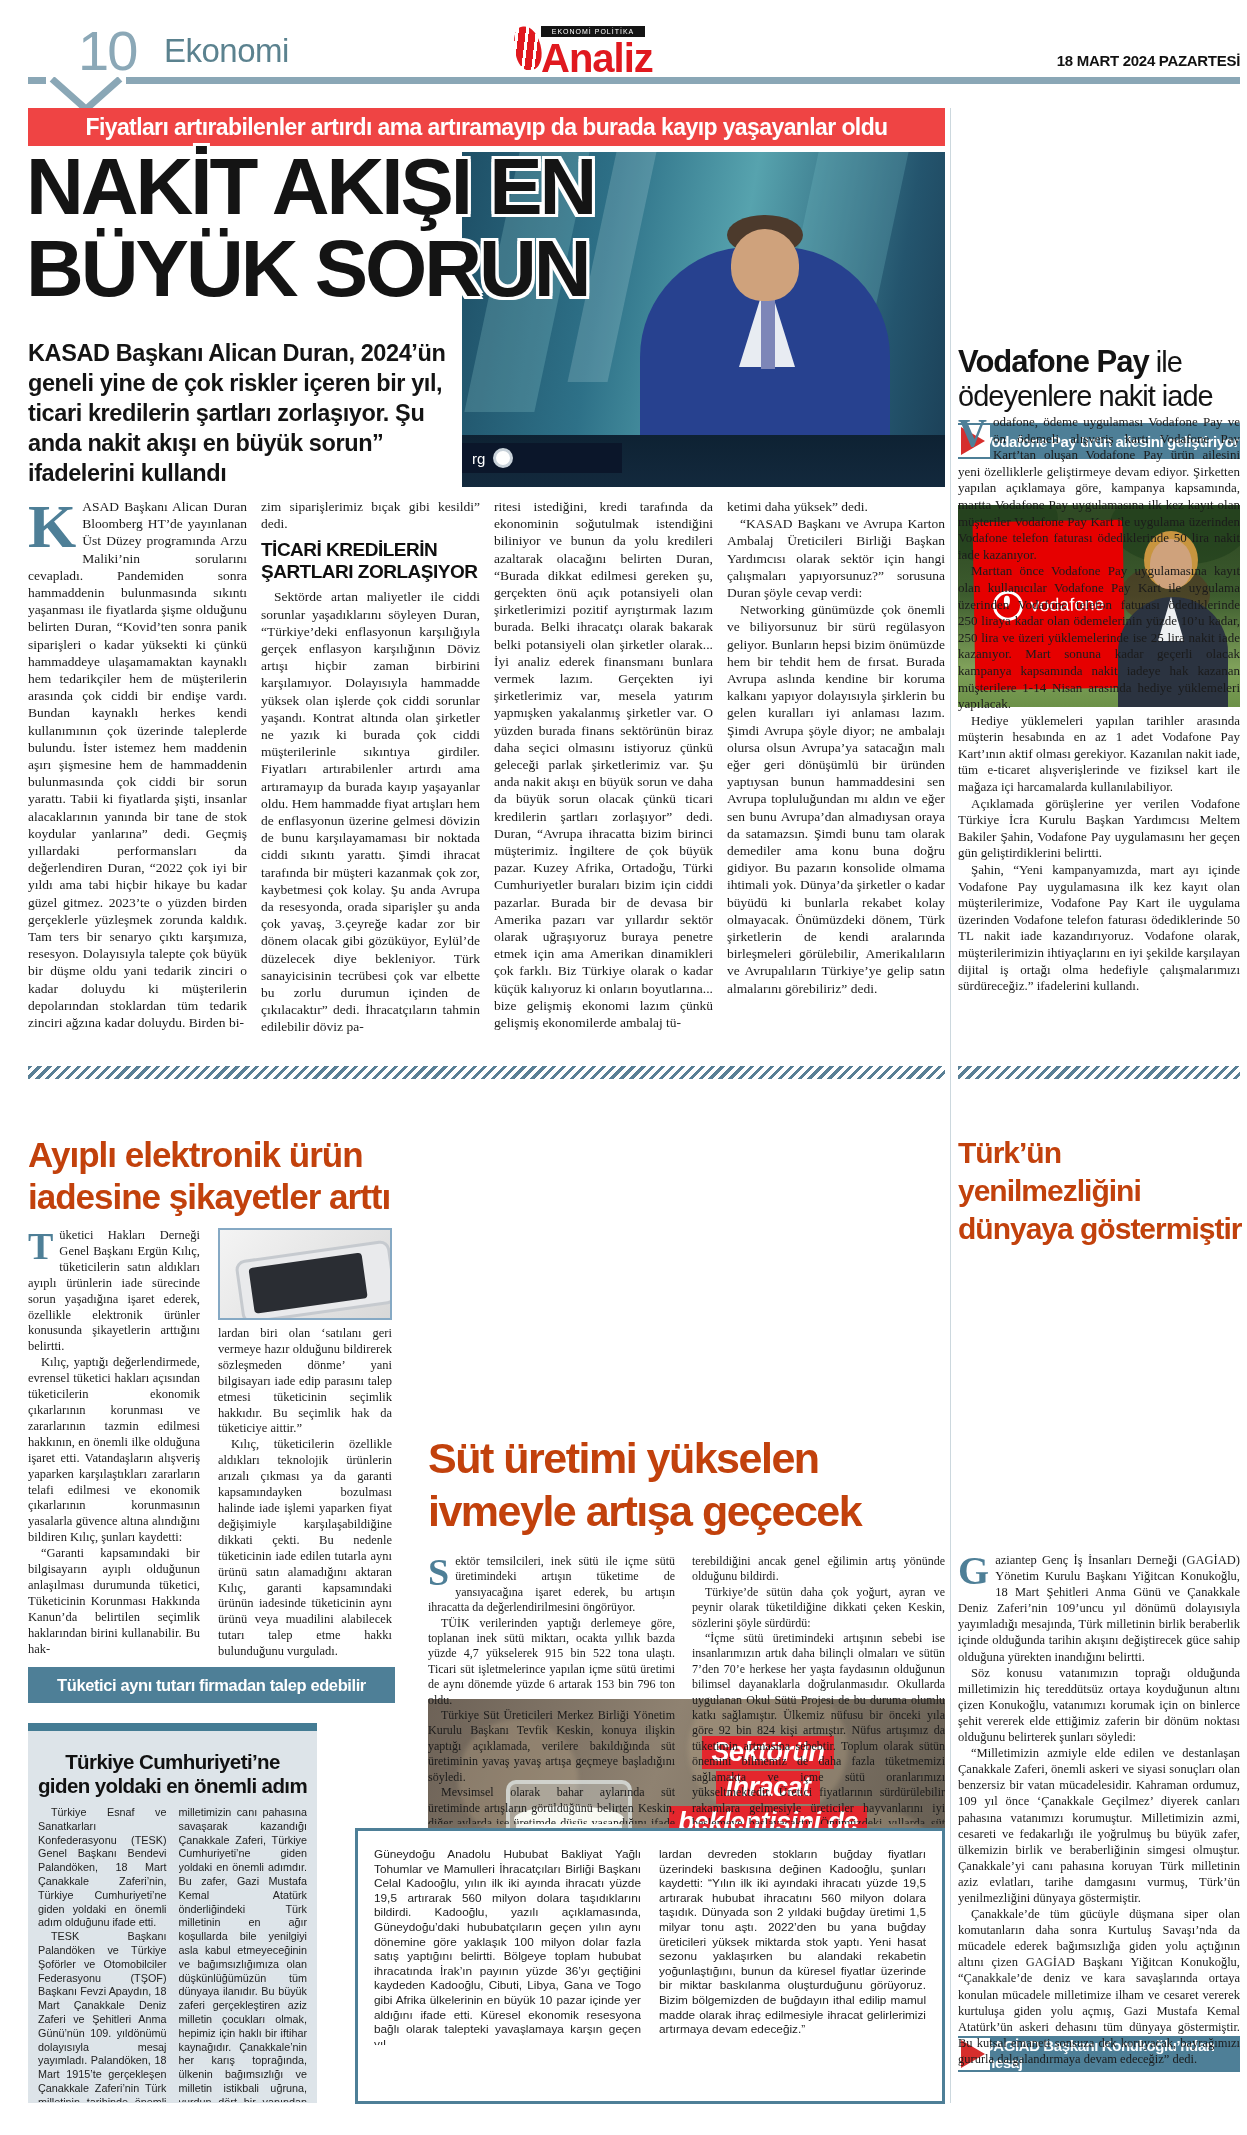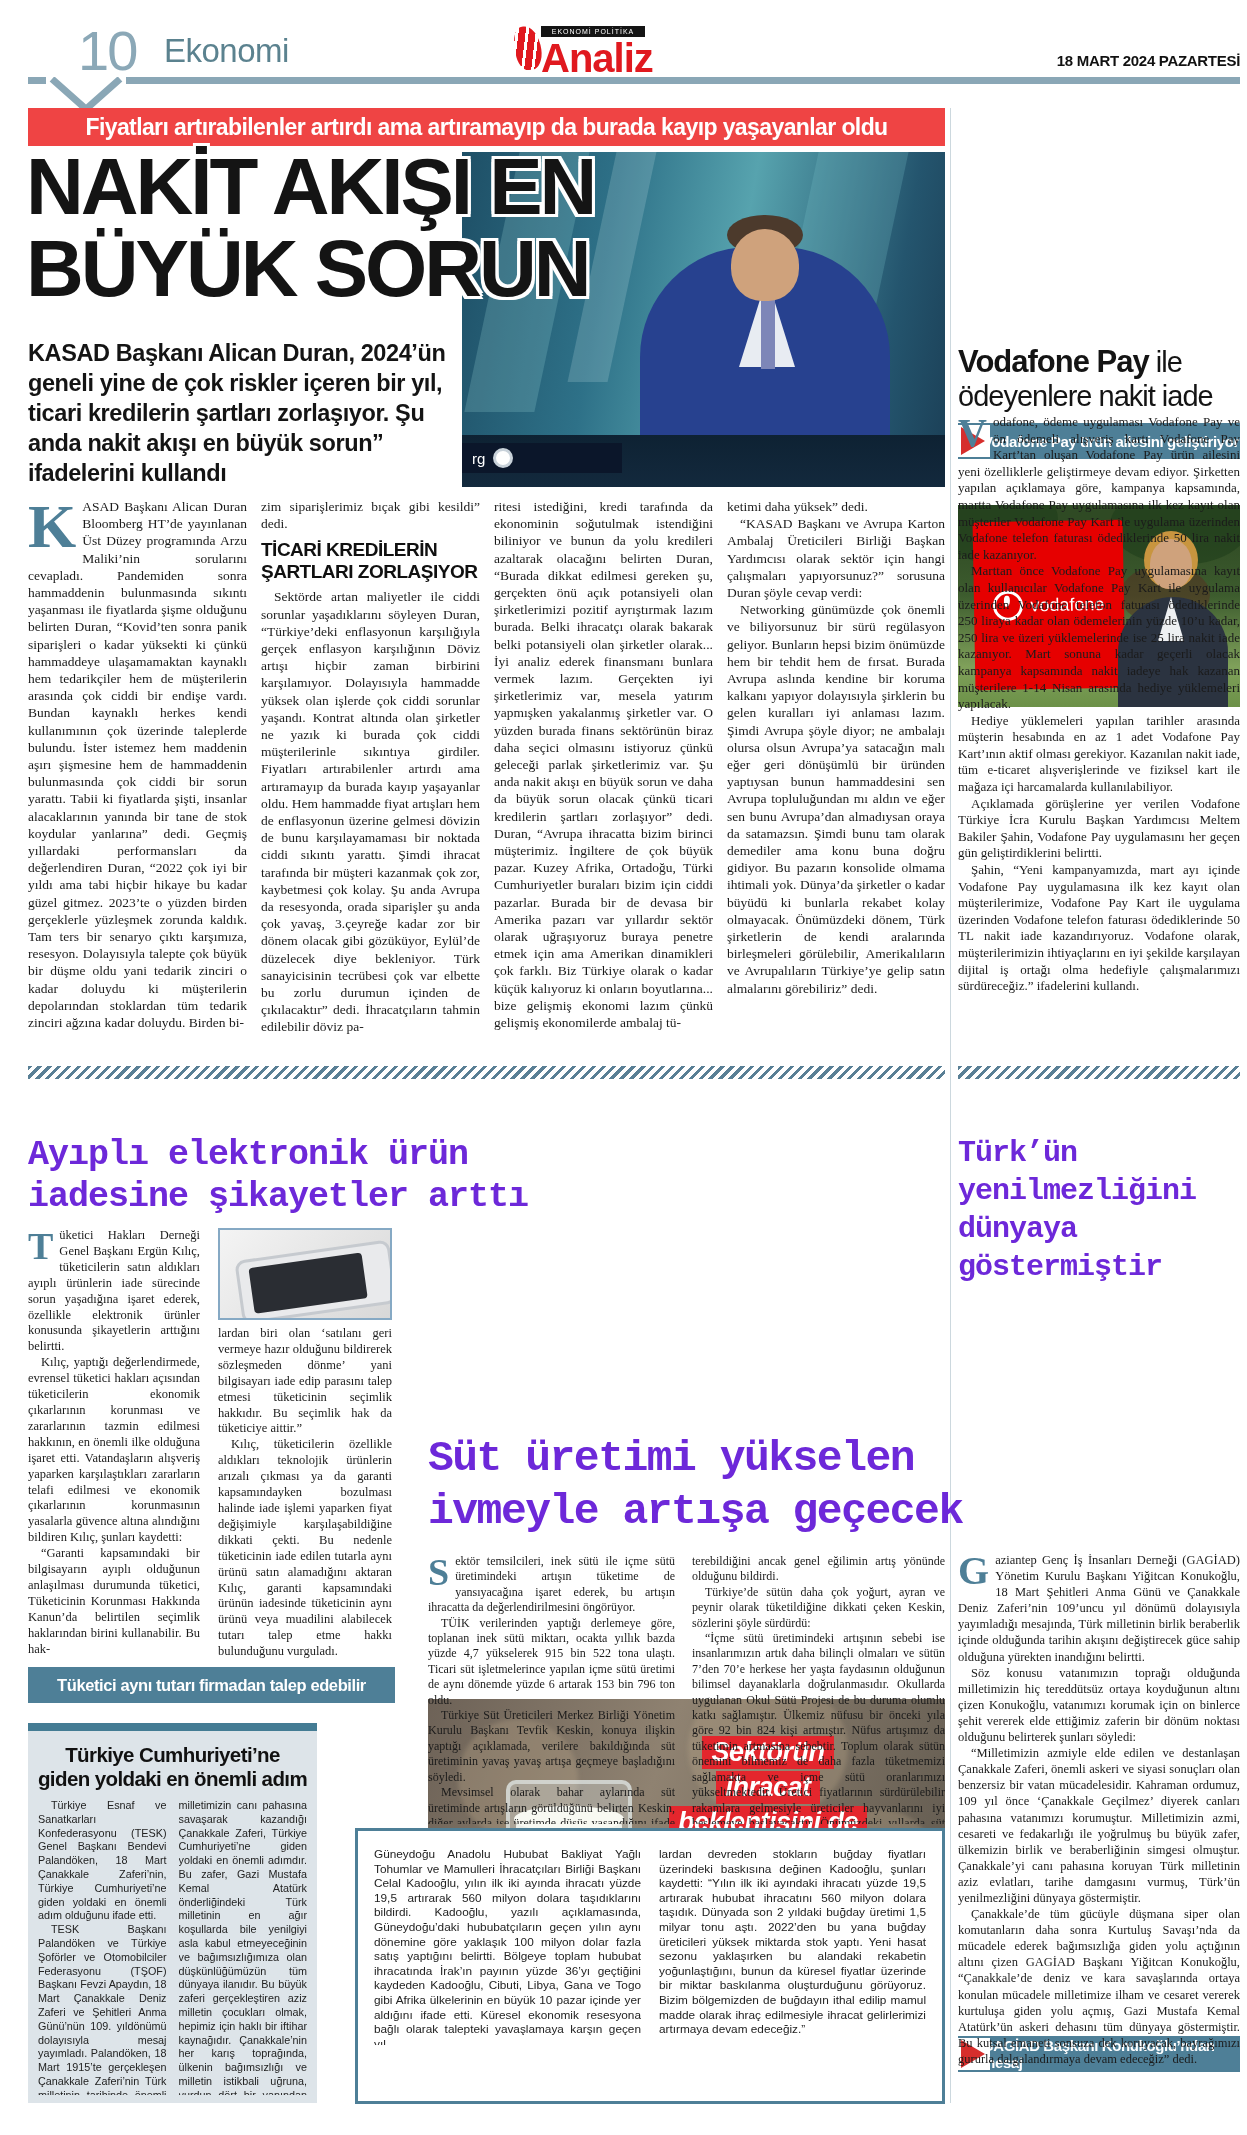--- a/index.html
+++ b/index.html
@@ -20,40 +20,40 @@
   .banner-red{background:#ef4444;display:flex;align-items:center;justify-content:center;}
   .banner-red span{color:#fff;font-family:"Liberation Sans",sans-serif;font-weight:700;font-size:23px;letter-spacing:-0.6px;}
   .kicker{background:#4e7f97;display:flex;align-items:center;justify-content:center;position:relative;}
   .kicker span{color:#fff;font-family:"Liberation Sans",sans-serif;font-weight:700;letter-spacing:-0.4px;}
   .arrowbox{position:absolute;left:0;top:2px;bottom:2px;width:32px;background:#fff;display:flex;align-items:center;}
   .arrow{width:0;height:0;border-top:14px solid transparent;border-bottom:14px solid transparent;border-left:24px solid #d62e2c;margin-left:3px;}
   
   .hl-main{font-family:"Liberation Sans",sans-serif;font-weight:800;font-size:80px;line-height:82px;color:#141414;letter-spacing:-3px;
       text-shadow:-3px -3px 0 #fff,3px -3px 0 #fff,-3px 3px 0 #fff,3px 3px 0 #fff,0 -3px 0 #fff,0 3px 0 #fff,-3px 0 0 #fff,3px 0 0 #fff;}
   .standfirst{font-family:"Liberation Sans",sans-serif;font-size:23.5px;line-height:1.28;font-weight:600;color:#141414;letter-spacing:-0.4px;}
-  .hl2{font-family:Liberation Mono, monospace;font-weight:700;color:#6d28d9;letter-spacing:-1px;}
+  .hl2{font-family:Liberation Sans, sans-serif;font-weight:700;color:#c2410c;letter-spacing:-1px;}
   
   .col{overflow:hidden;text-align:justify;}
   .para{margin:0;text-indent:13px;}
   .noind{text-indent:0;}
   .cont .para:first-child{text-indent:0;}
   .dropcap{float:left;font-family:"Liberation Serif",serif;font-weight:700;color:#4e7f97;padding:2px 6px 0 0;}
   .subhead{font-family:"Liberation Sans",sans-serif;font-weight:800;font-size:19px;line-height:22px;color:#101010;
       letter-spacing:-0.5px;margin:7px 0 5px;text-align:left;}
   .hatch{background:repeating-linear-gradient(135deg,#597f95 0 3px,#ffffff 3px 7px);}
   .vline{background:#ccd8de;}
   
   .hub-box{border:3px solid #4e7f97;background:#fff;box-sizing:border-box;padding:8px 16px;}
   .hub-title{font-family:"Liberation Sans",sans-serif;font-weight:800;font-size:27px;letter-spacing:-1px;text-align:center;color:#111;}
   .hub-cols{display:flex;gap:18px;margin-top:8px;}
   .hub-col{flex:1;font-family:"Liberation Sans",sans-serif;font-size:11.8px;line-height:14.6px;text-align:justify;overflow:hidden;height:198px;color:#222;}
   .tesk-box{background:#dde4e9;box-sizing:border-box;}
   .tesk-bar{height:8px;background:#447c94;}
   .tesk-title{font-family:"Liberation Sans",sans-serif;font-weight:800;font-size:20.5px;line-height:24px;letter-spacing:-0.6px;
-      text-align:center;color:#111;margin:12px 6px 8px;}
+      text-align:center;color:#111;margin:19px 6px 8px;}
   .tesk-cols{display:flex;gap:12px;padding:0 10px;}
   .tesk-col{flex:1;font-family:"Liberation Sans",sans-serif;font-size:10.8px;line-height:13.8px;text-align:justify;overflow:hidden;height:296px;color:#222;}
   
   .ph{overflow:hidden;position:relative;}
   .ph-main{background:linear-gradient(100deg,#1e4f66,#2e7188 30%,#57a3ae 55%,#24556e 85%,#1b3f56);}
   .panel{position:absolute;background:rgba(160,220,220,.22);transform:skewX(-12deg);}
   .desk{position:absolute;left:0;right:0;bottom:0;height:52px;background:linear-gradient(180deg,#0e2233,#13293d);}
   .lower3{position:absolute;left:0;bottom:14px;height:30px;width:150px;background:rgba(10,20,40,.85);display:flex;align-items:center;gap:8px;padding-left:10px;color:#fff;font-family:"Liberation Sans",sans-serif;font-size:15px;text-align:right;}
   .lower3 .ring{width:20px;height:20px;border-radius:50%;background:#fff;border:3px solid #c9d2da;box-sizing:border-box;}
   .suit{position:absolute;right:55px;bottom:30px;width:250px;height:210px;background:#27418f;border-radius:110px 110px 8px 8px;}

